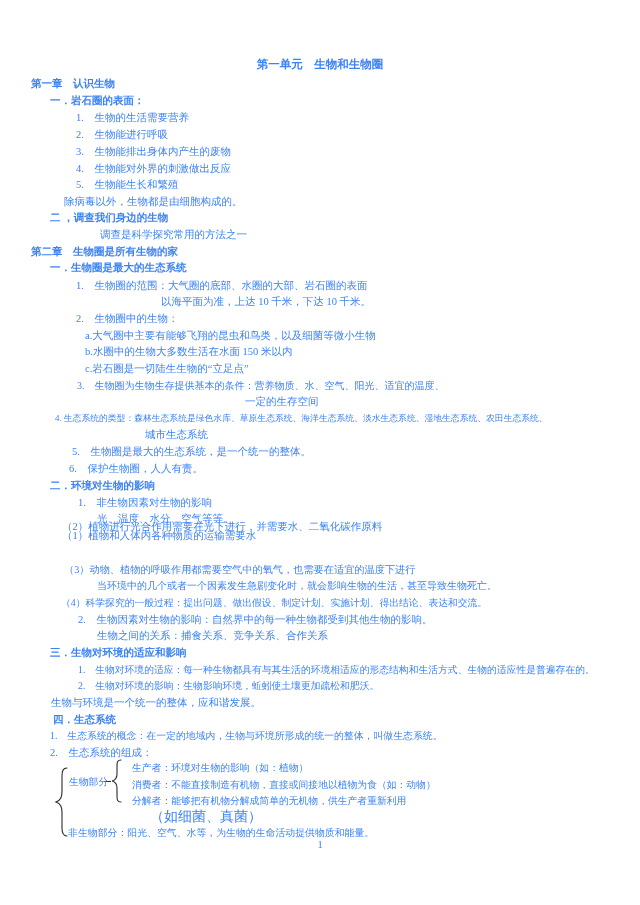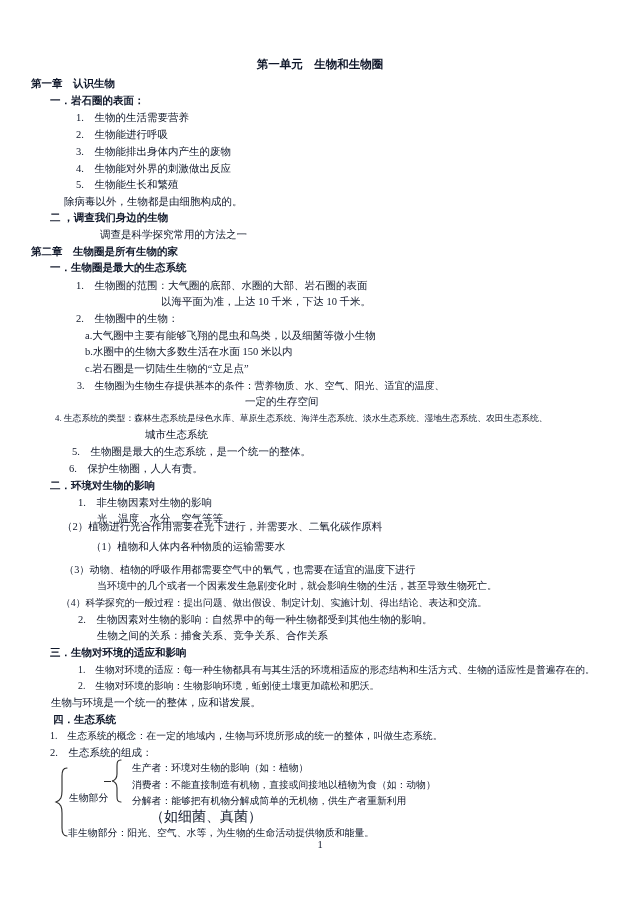--- a/index.html
+++ b/index.html
@@ -1,18 +1,18 @@
 <!DOCTYPE html>
 <html><head>
 <meta charset="utf-8">
 <style>
   html,body{margin:0;padding:0;background:#ffffff;}
   .page{
     position:relative;width:596px;height:905px;background:#ffffff;
-    font-family:"Liberation Serif","DejaVu Serif",serif;color:#0f172a;
+    font-family:"Liberation Serif","DejaVu Serif",serif;color:#3b82f6;
     overflow:hidden;
   }
   .title{
     position:absolute;top:57px;left:0;width:640px;text-align:center;
     font-weight:bold;font-size:11.5px;white-space:pre;
   }
   .tline{
     position:absolute;white-space:pre;font-size:10.5px;line-height:13px;
   }
   .tline.bold{font-weight:bold;}
@@ -50,21 +50,21 @@
       <div class="tline" style="left: 85px; top: 362px;">c.岩石圈是一切陆生生物的“立足点”</div>
       <div class="tline" style="left: 77px; top: 379px; font-size: 10px;">3.　生物圈为生物生存提供基本的条件：营养物质、水、空气、阳光、适宜的温度、</div>
       <div class="tline" style="left: 245px; top: 395px;">一定的生存空间</div>
       <div class="tline" style="left: 55px; top: 412px; font-size: 8.8px;">4. 生态系统的类型：森林生态系统是绿色水库、草原生态系统、海洋生态系统、淡水生态系统、湿地生态系统、农田生态系统、</div>
       <div class="tline" style="left: 145px; top: 428px;">城市生态系统</div>
       <div class="tline" style="left: 72px; top: 445px;">5.　生物圈是最大的生态系统，是一个统一的整体。</div>
       <div class="tline" style="left: 69px; top: 462px;">6.　保护生物圈，人人有责。</div>
       <div class="tline bold" style="left: 50px; top: 479px;">二．环境对生物的影响</div>
       <div class="tline" style="left: 78px; top: 496px;">1.　非生物因素对生物的影响</div>
       <div class="tline" style="left: 97px; top: 512px;">光、温度、水分、空气等等。</div>
-      <div class="tline" style="left: 62px; top: 540px; margin-left: 29px;">（1）植物和人体内各种物质的运输需要水</div>
+      <div class="tline" style="left: 62px; top: 529px;">（1）植物和人体内各种物质的运输需要水</div>
       <div class="tline" style="left: 62px; top: 520px;">（2）植物进行光合作用需要在光下进行，并需要水、二氧化碳作原料</div>
       <div class="tline" style="left: 64px; top: 563px; font-size: 10.2px;">（3）动物、植物的呼吸作用都需要空气中的氧气，也需要在适宜的温度下进行</div>
       <div class="tline" style="left: 97px; top: 579px; font-size: 10px;">当环境中的几个或者一个因素发生急剧变化时，就会影响生物的生活，甚至导致生物死亡。</div>
       <div class="tline" style="left: 61px; top: 596px; font-size: 9.8px;">（4）科学探究的一般过程：提出问题、做出假设、制定计划、实施计划、得出结论、表达和交流。</div>
       <div class="tline" style="left: 78px; top: 613px;">2.　生物因素对生物的影响：自然界中的每一种生物都受到其他生物的影响。</div>
       <div class="tline" style="left: 97px; top: 629px;">生物之间的关系：捕食关系、竞争关系、合作关系</div>
       <div class="tline bold" style="left: 50px; top: 646px;">三．生物对环境的适应和影响</div>
       <div class="tline" style="left: 78px; top: 663px; font-size: 9.8px;">1.　生物对环境的适应：每一种生物都具有与其生活的环境相适应的形态结构和生活方式、生物的适应性是普遍存在的。</div>
       <div class="tline" style="left: 78px; top: 679px; font-size: 9.8px;">2.　生物对环境的影响：生物影响环境，蚯蚓使土壤更加疏松和肥沃。</div>
       <div class="tline" style="left: 51px; top: 696px;">生物与环境是一个统一的整体，应和谐发展。</div>
@@ -74,21 +74,21 @@
     </div>
 
   <div id="diagram">
     <svg class="brace" style="left:54px;top:767px;" width="14" height="70" viewBox="0 0 14 70">
       <path d="M13 1 C9 1 8 4 8 9 L8 24 C8 30 7 33 2 35 C7 37 8 40 8 46 L8 61 C8 66 9 69 13 69"></path>
     </svg>
     <svg class="brace" style="left:110px;top:759px;" width="12" height="44" viewBox="0 0 12 44">
       <path d="M11 1 C7.5 1 7 3 7 7 L7 15 C7 19 6 21 2 22 C6 23 7 25 7 29 L7 37 C7 41 7.5 43 11 43"></path>
     </svg>
     <div class="tick" style="left:104px;top:781px;width:7px;"></div>
-  <div class="tline" style="left: 69px; top: 775px; font-size: 9.8px; margin-top: 16px;">生物部分</div>
+  <div class="tline" style="left: 69px; top: 775px; font-size: 9.8px;">生物部分</div>
       <div class="tline" style="left: 132px; top: 761px; font-size: 9.8px;">生产者：环境对生物的影响（如：植物）</div>
       <div class="tline" style="left: 132px; top: 778px; font-size: 9.8px;">消费者：不能直接制造有机物，直接或间接地以植物为食（如：动物）</div>
       <div class="tline" style="left: 132px; top: 794px; font-size: 9.8px;">分解者：能够把有机物分解成简单的无机物，供生产者重新利用</div>
       <div class="tline" style="left: 150px; top: 810px; font-size: 14px;">（如细菌、真菌）</div>
       <div class="tline" style="left: 68px; top: 826px; font-size: 9.9px;">非生物部分：阳光、空气、水等，为生物的生命活动提供物质和能量。</div>
     </div>
 
   <div class="pagenum">1</div>
 </div>
 

